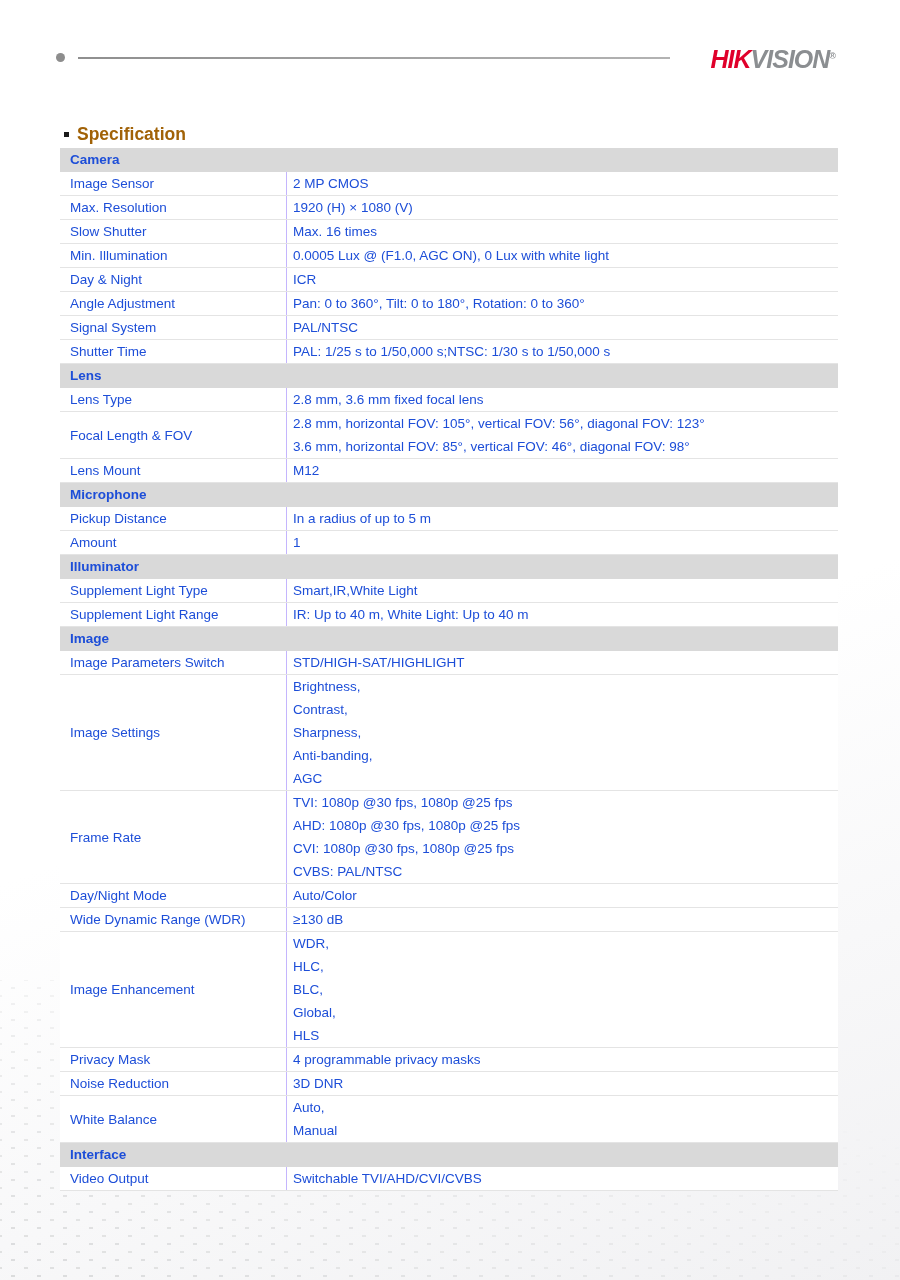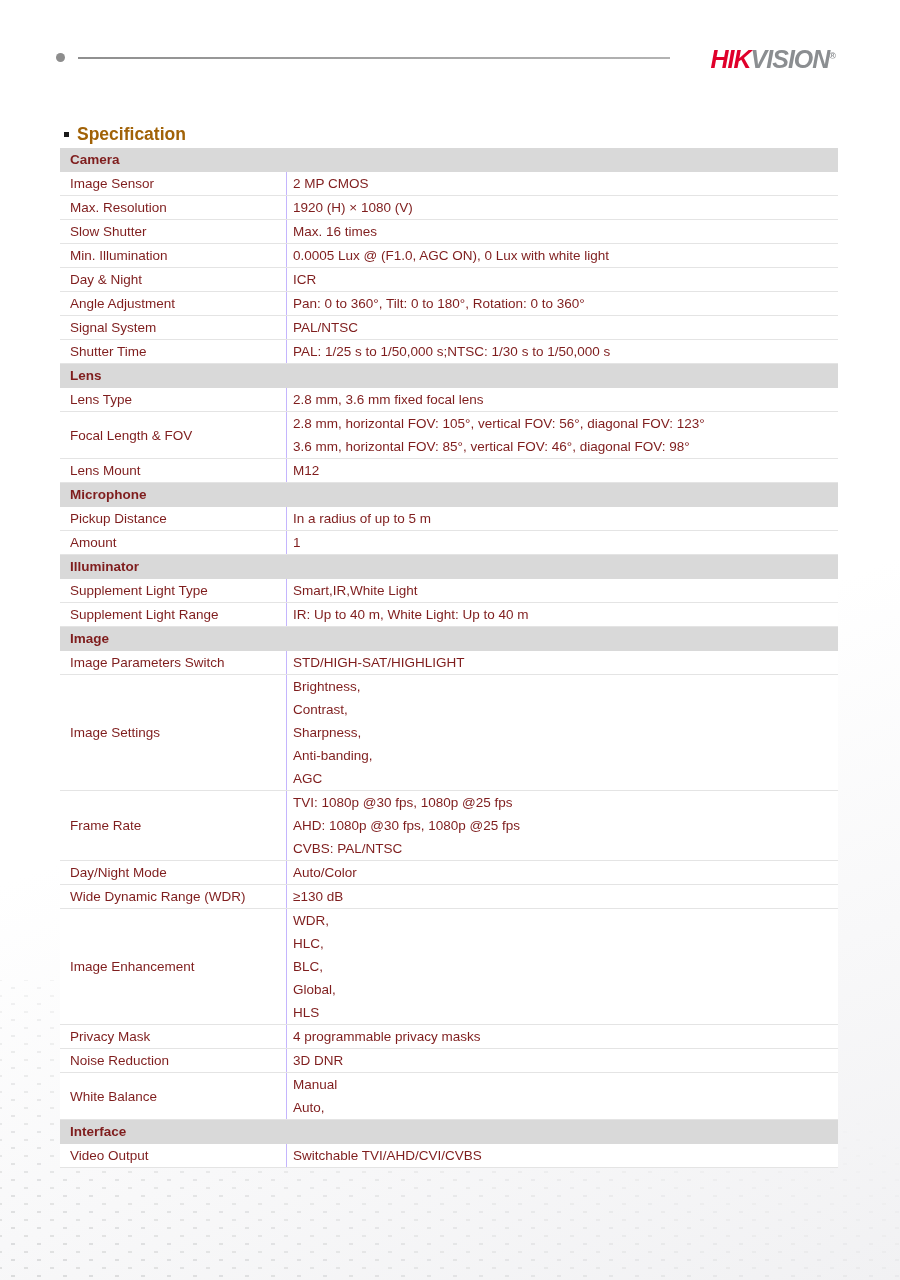--- a/index.html
+++ b/index.html
@@ -47,21 +47,21 @@
     position:absolute;left:64px;top:124px;margin:0;
     font-size:17.5px;font-weight:bold;color:#a16207;display:flex;align-items:center;
   }
   .spec-title .bullet{
     display:inline-block;width:5px;height:5px;background:#1a1a1a;margin-right:8px;
   }
 
   
   .spec-table{
     position:absolute;left:60px;top:148px;width:778px;
-    font-size:13.5px;color:#7f1d1d;
+    font-size:13.5px;color:#1d4ed8;
   }
   .sec-header{
     background:#d9d9d9;height:24px;line-height:24px;
     font-weight:bold;padding-left:10px;box-sizing:border-box;
   }
   .row{
     display:flex;background:#fff;border-bottom:1px solid #e4e4e4;
   }
   .row .label{
     width:227px;box-sizing:border-box;padding-left:10px;
@@ -201,20 +201,21 @@
           <div class="vline">Sharpness,</div>
           <div class="vline">Anti-banding,</div>
           <div class="vline">AGC</div>
         </div>
       </div>
       <div class="row">
         <div class="label">Frame Rate</div>
         <div class="value">
           <div class="vline">TVI: 1080p @30 fps, 1080p @25 fps</div>
           <div class="vline">AHD: 1080p @30 fps, 1080p @25 fps</div>
+          <div class="vline">CVI: 1080p @30 fps, 1080p @25 fps</div>
           <div class="vline">CVBS: PAL/NTSC</div>
         </div>
       </div>
       <div class="row">
         <div class="label">Day/Night Mode</div>
         <div class="value">
           <div class="vline">Auto/Color</div>
         </div>
       </div>
       <div class="row">
@@ -241,22 +242,22 @@
       </div>
       <div class="row">
         <div class="label">Noise Reduction</div>
         <div class="value">
           <div class="vline">3D DNR</div>
         </div>
       </div>
       <div class="row">
         <div class="label">White Balance</div>
         <div class="value">
+          <div class="vline">Auto,</div>
           <div class="vline">Manual</div>
-          <div class="vline">Auto,</div>
         </div>
       </div>
       <div class="sec-header">Interface</div>
       <div class="row">
         <div class="label">Video Output</div>
         <div class="value">
           <div class="vline">Switchable TVI/AHD/CVI/CVBS</div>
         </div>
       </div>
     </div>

